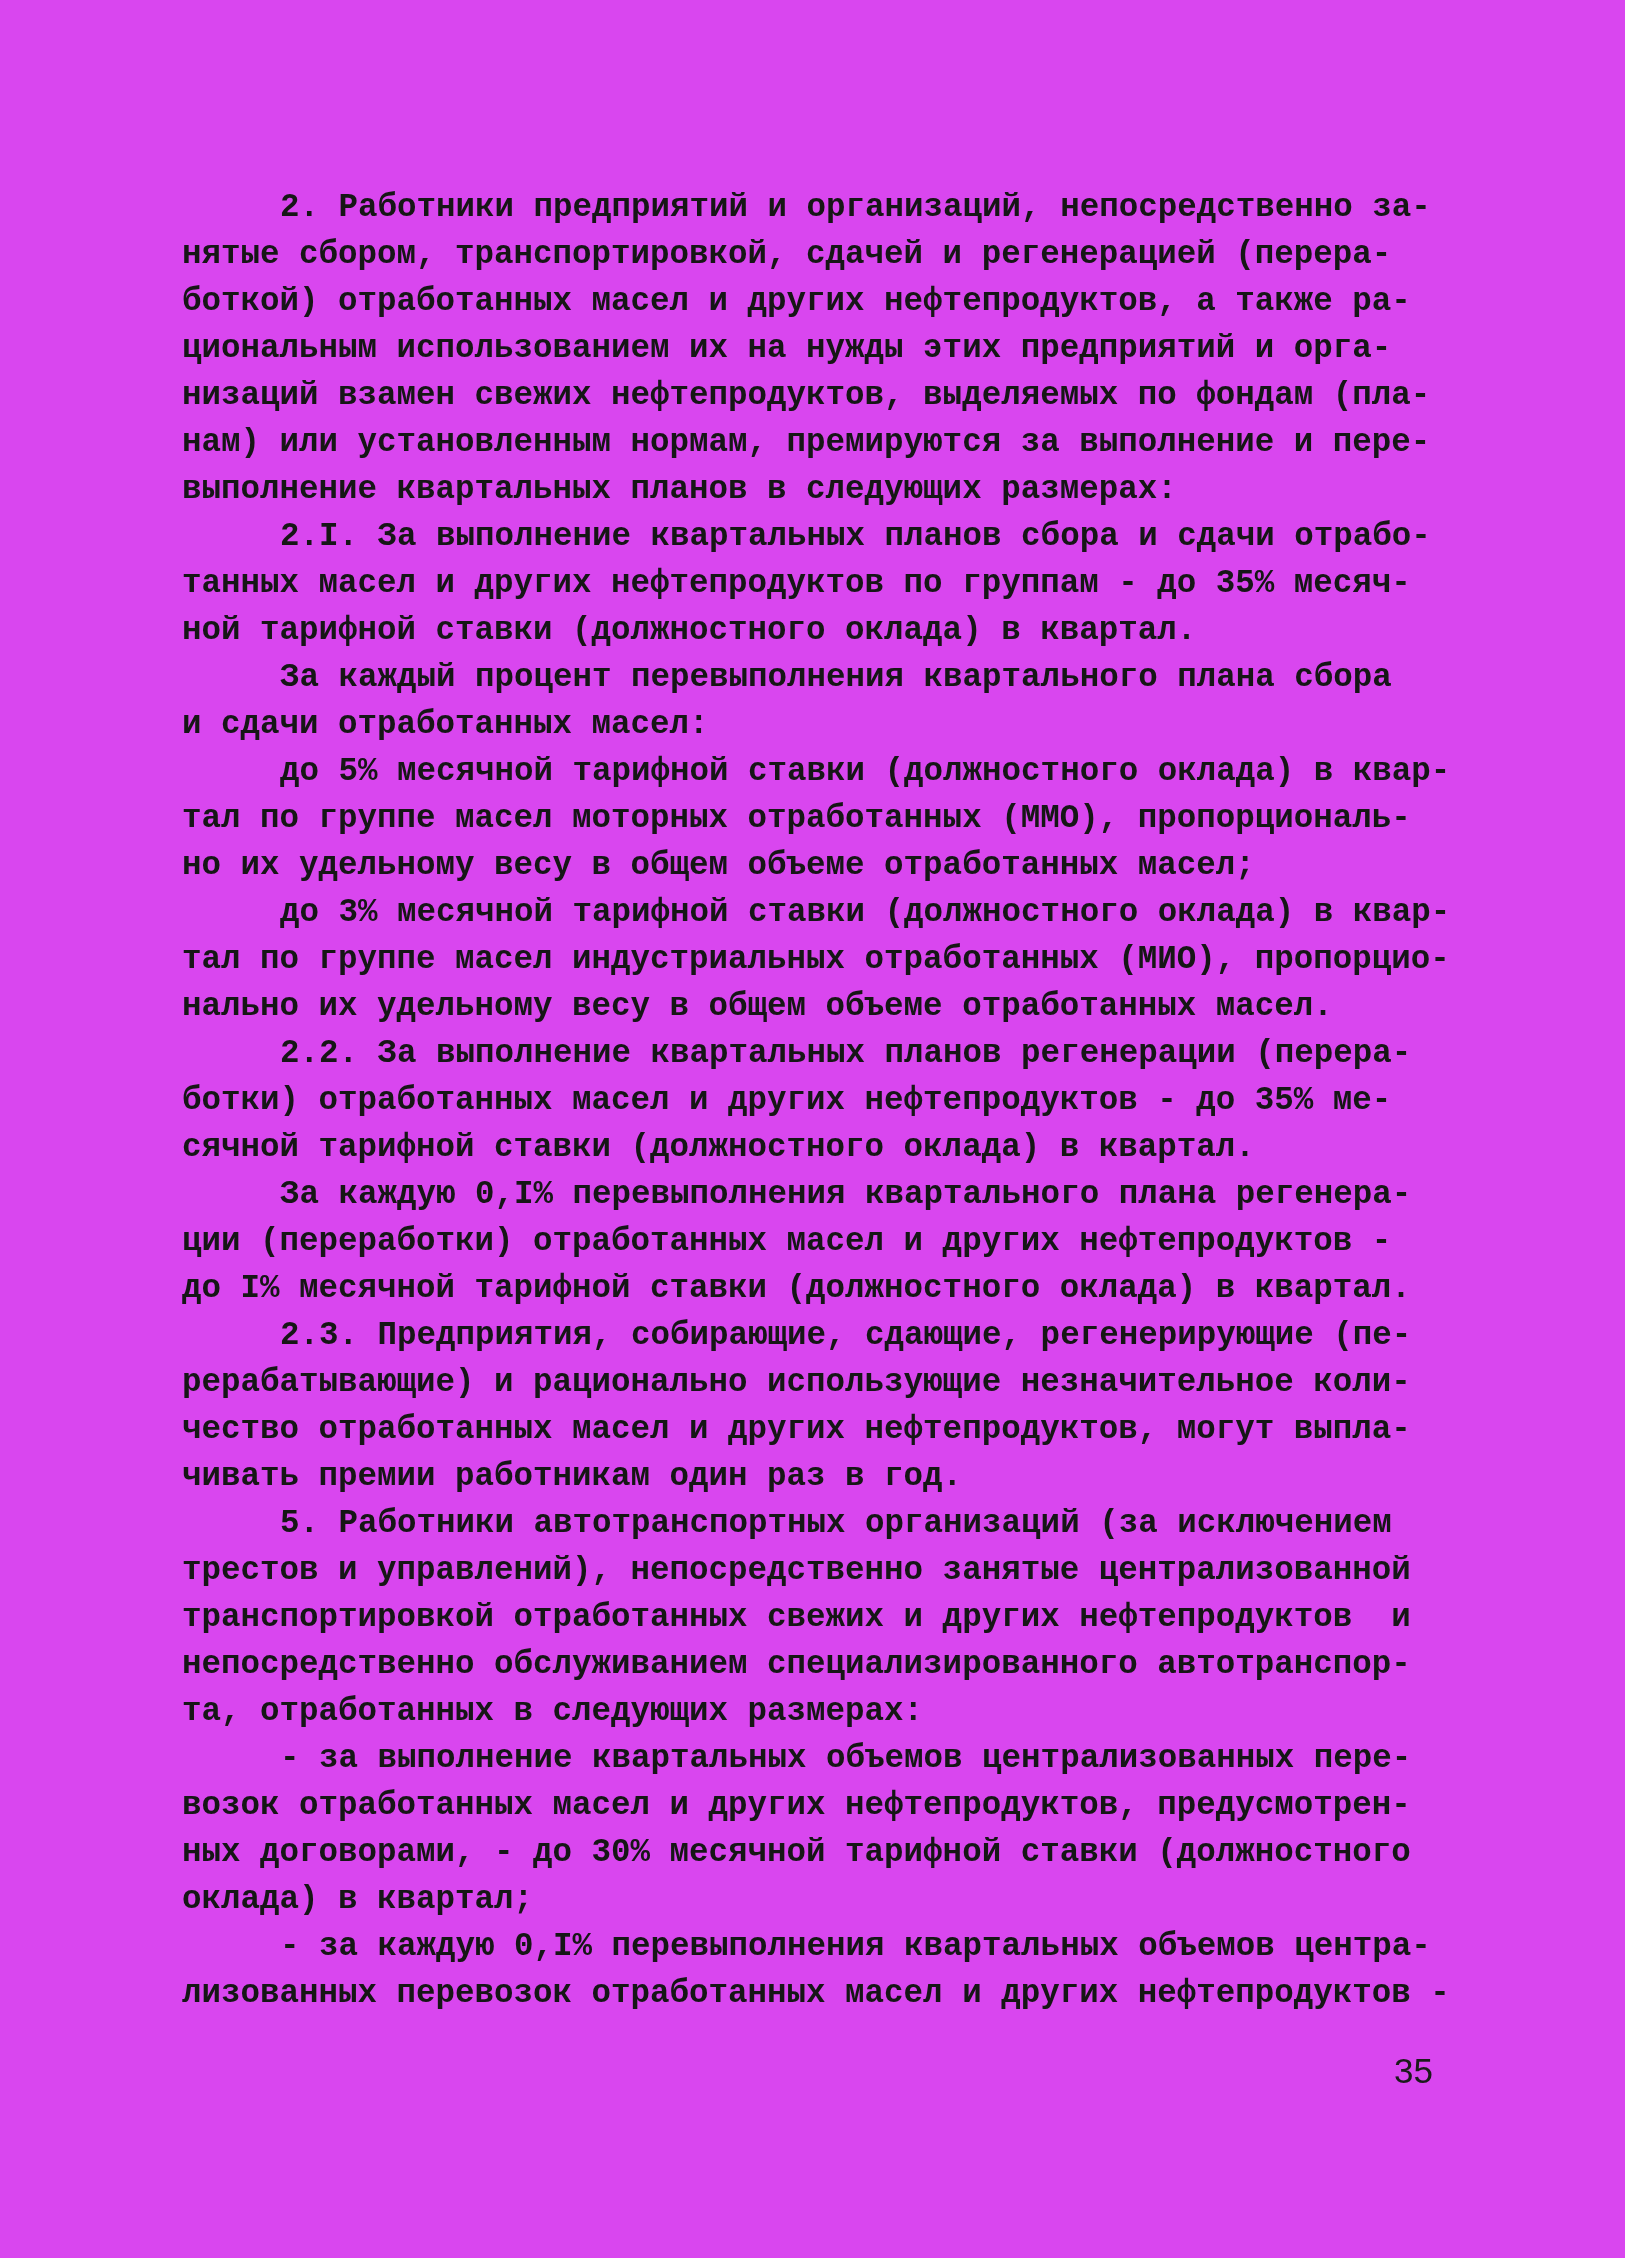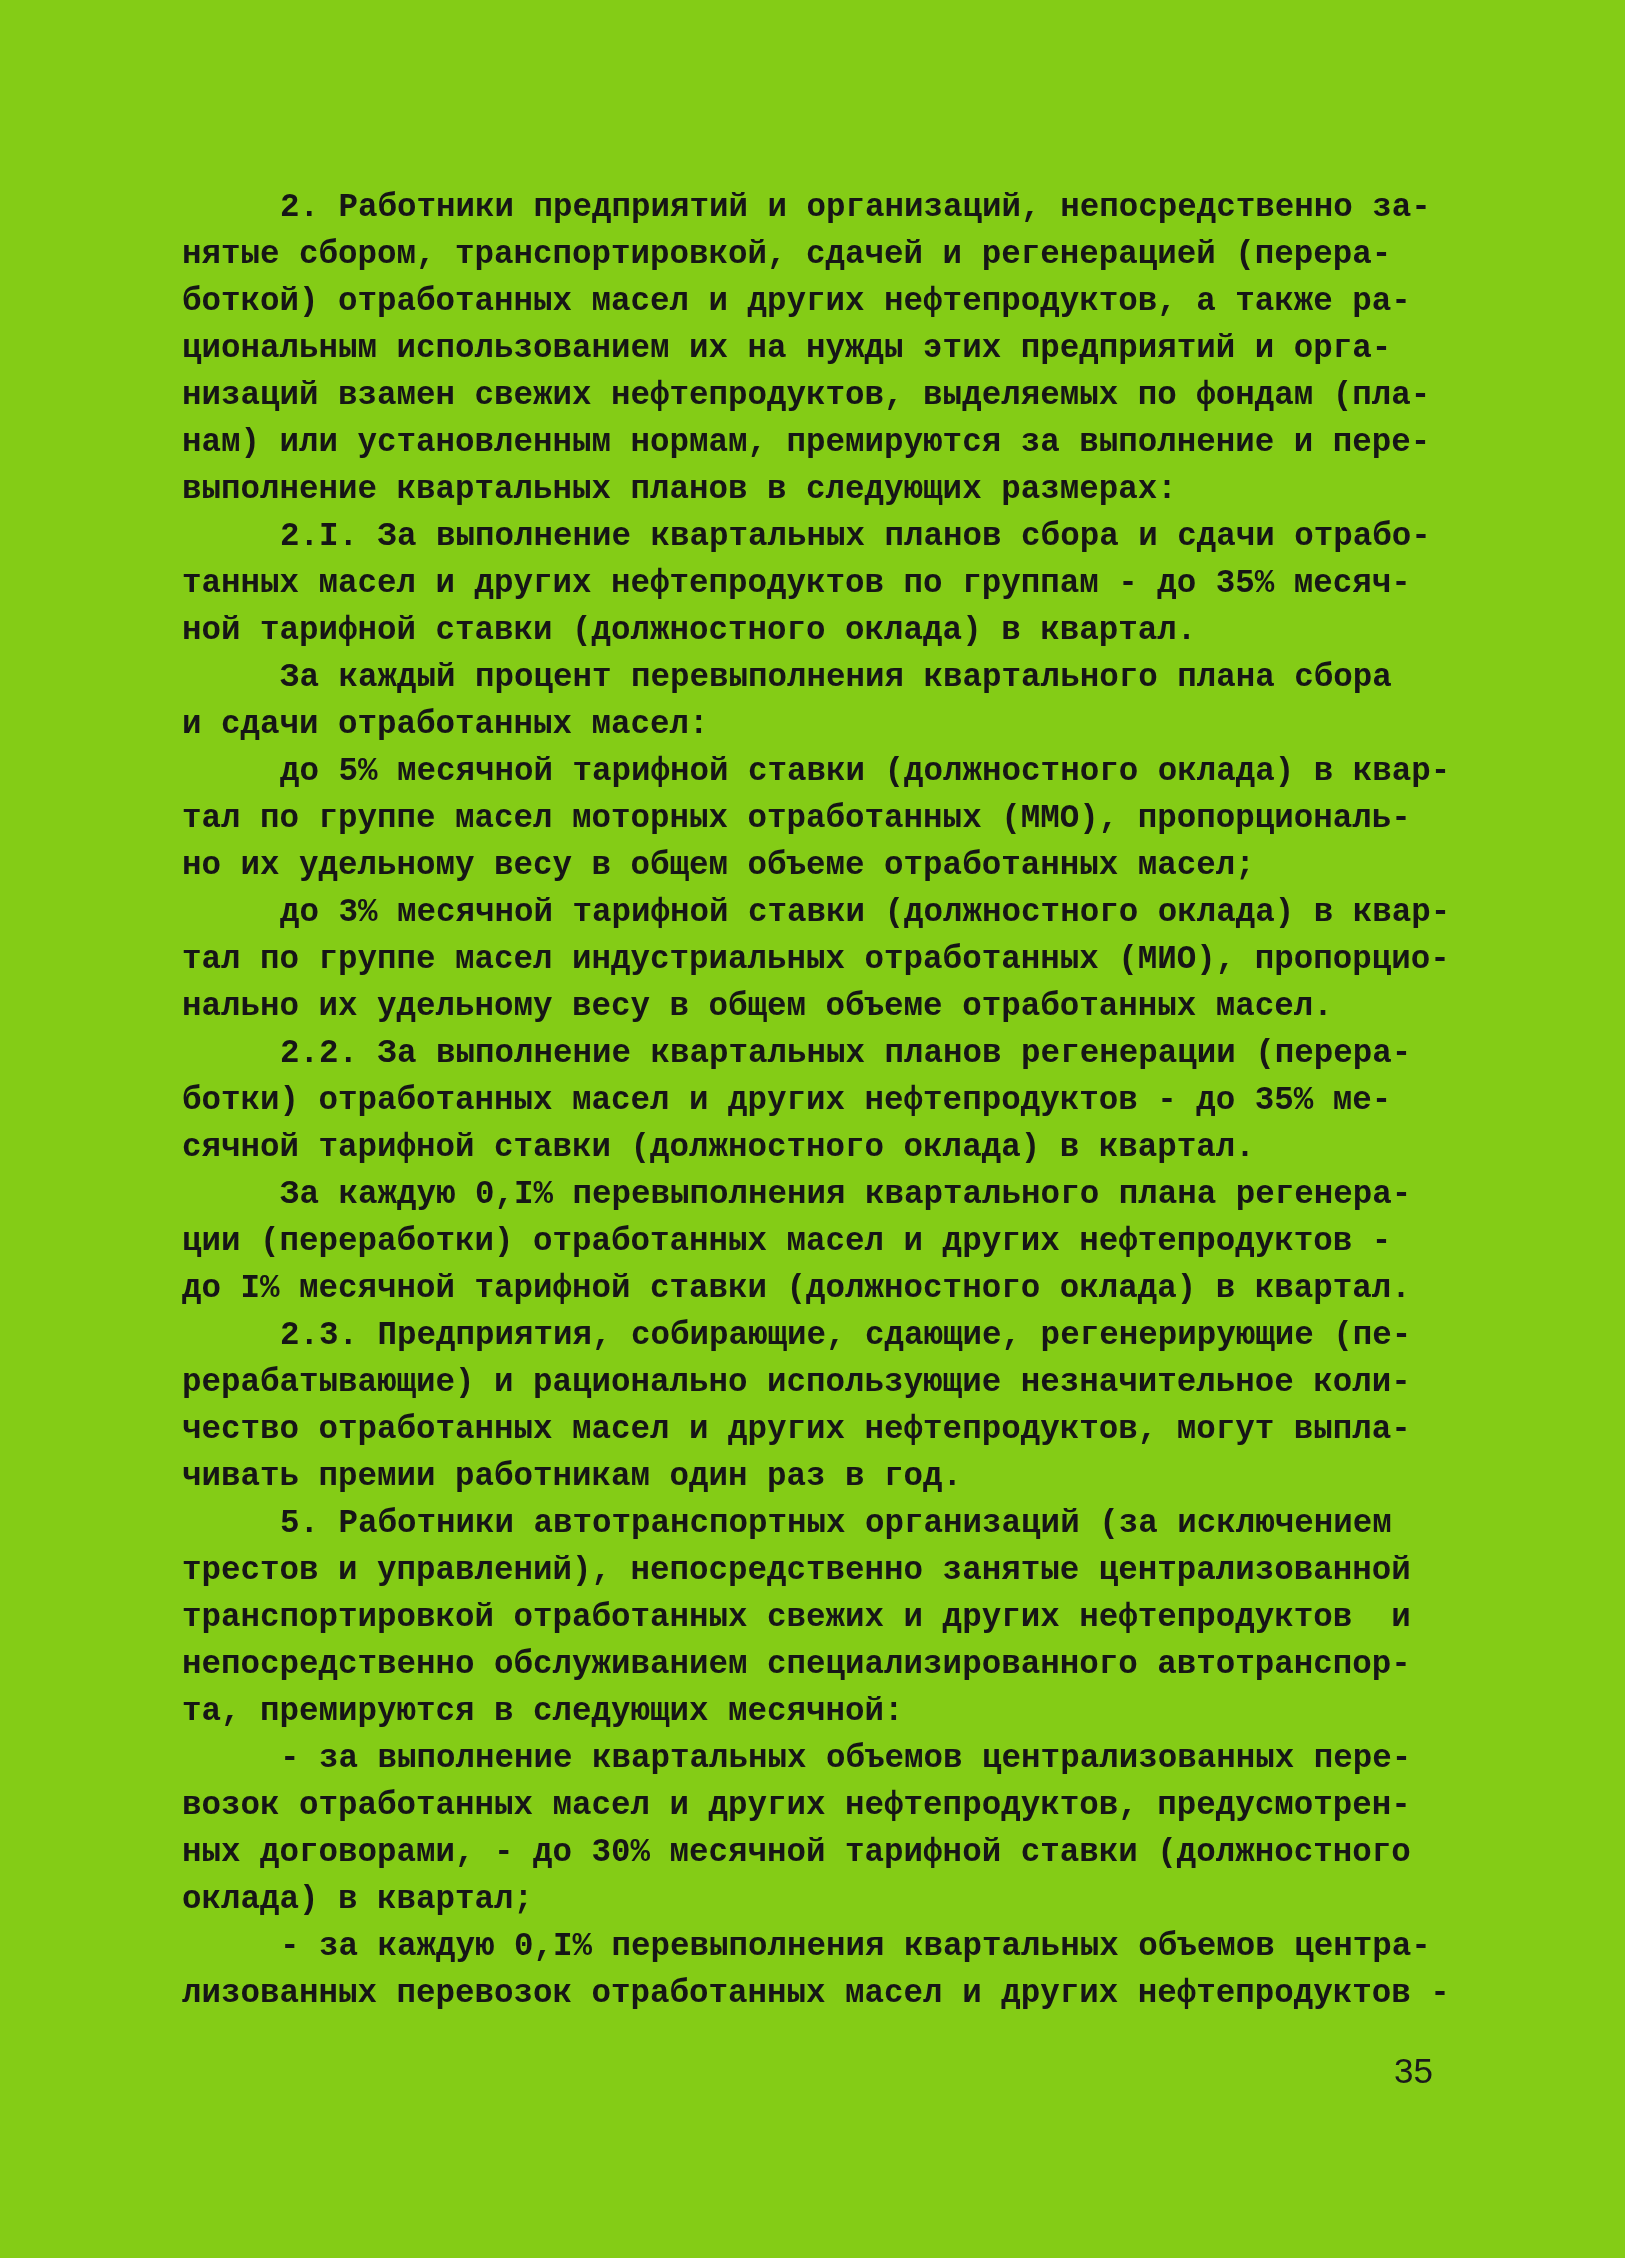--- a/index.html
+++ b/index.html
@@ -4,21 +4,21 @@
 <style>
   html, body {
     margin: 0;
     padding: 0;
     background: #ffffff;
   }
   .page {
     position: relative;
     width: 1625px;
     height: 2259px;
-    background: #84cc16;
+    background: #d946ef;
     overflow: hidden;
   }
   .textblock {
     position: absolute;
     left: 182px;
     top: 184px;
     width: 1286px;
   }
   .line {
     font-family: "Liberation Mono", "DejaVu Sans Mono", monospace;
@@ -73,21 +73,21 @@
       <div class="line">ции (переработки) отработанных масел и других нефтепродуктов -</div>
       <div class="line">до I% месячной тарифной ставки (должностного оклада) в квартал.</div>
       <div class="line indent">2.3. Предприятия, собирающие, сдающие, регенерирующие (пе-</div>
       <div class="line">рерабатывающие) и рационально использующие незначительное коли-</div>
       <div class="line">чество отработанных масел и других нефтепродуктов, могут выпла-</div>
       <div class="line">чивать премии работникам один раз в год.</div>
       <div class="line indent">5. Работники автотранспортных организаций (за исключением</div>
       <div class="line">трестов и управлений), непосредственно занятые централизованной</div>
       <div class="line">транспортировкой отработанных свежих и других нефтепродуктов  и</div>
       <div class="line">непосредственно обслуживанием специализированного автотранспор-</div>
-      <div class="line">та, премируются в следующих месячной:</div>
+      <div class="line">та, отработанных в следующих размерах:</div>
       <div class="line indent">- за выполнение квартальных объемов централизованных пере-</div>
       <div class="line">возок отработанных масел и других нефтепродуктов, предусмотрен-</div>
       <div class="line">ных договорами, - до 30% месячной тарифной ставки (должностного</div>
       <div class="line">оклада) в квартал;</div>
       <div class="line indent">- за каждую 0,I% перевыполнения квартальных объемов центра-</div>
       <div class="line">лизованных перевозок отработанных масел и других нефтепродуктов -</div>
     </div>
   <div class="page-number">35</div>
 </div>
 

